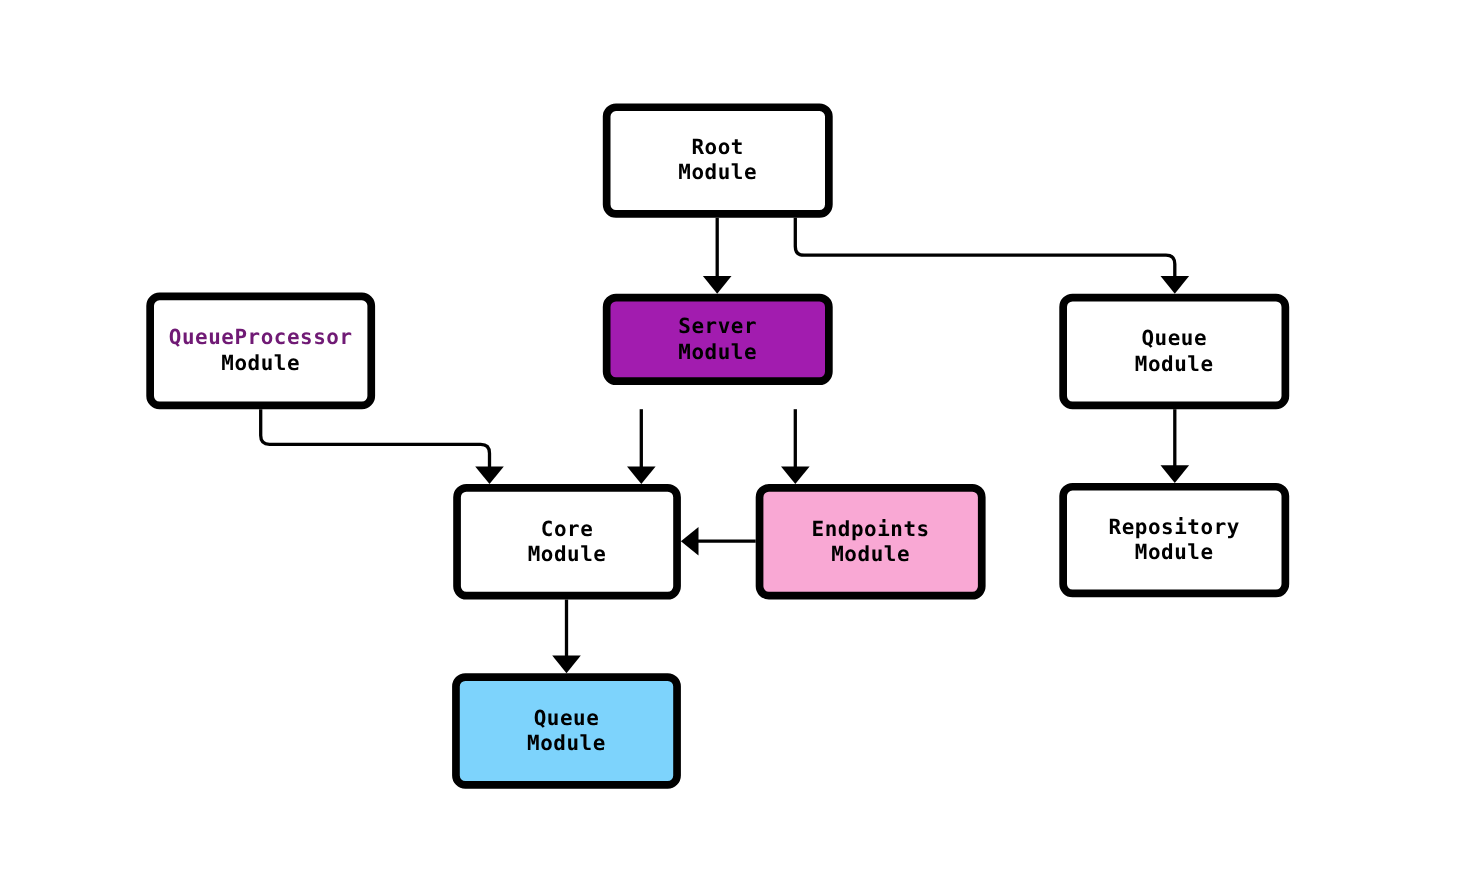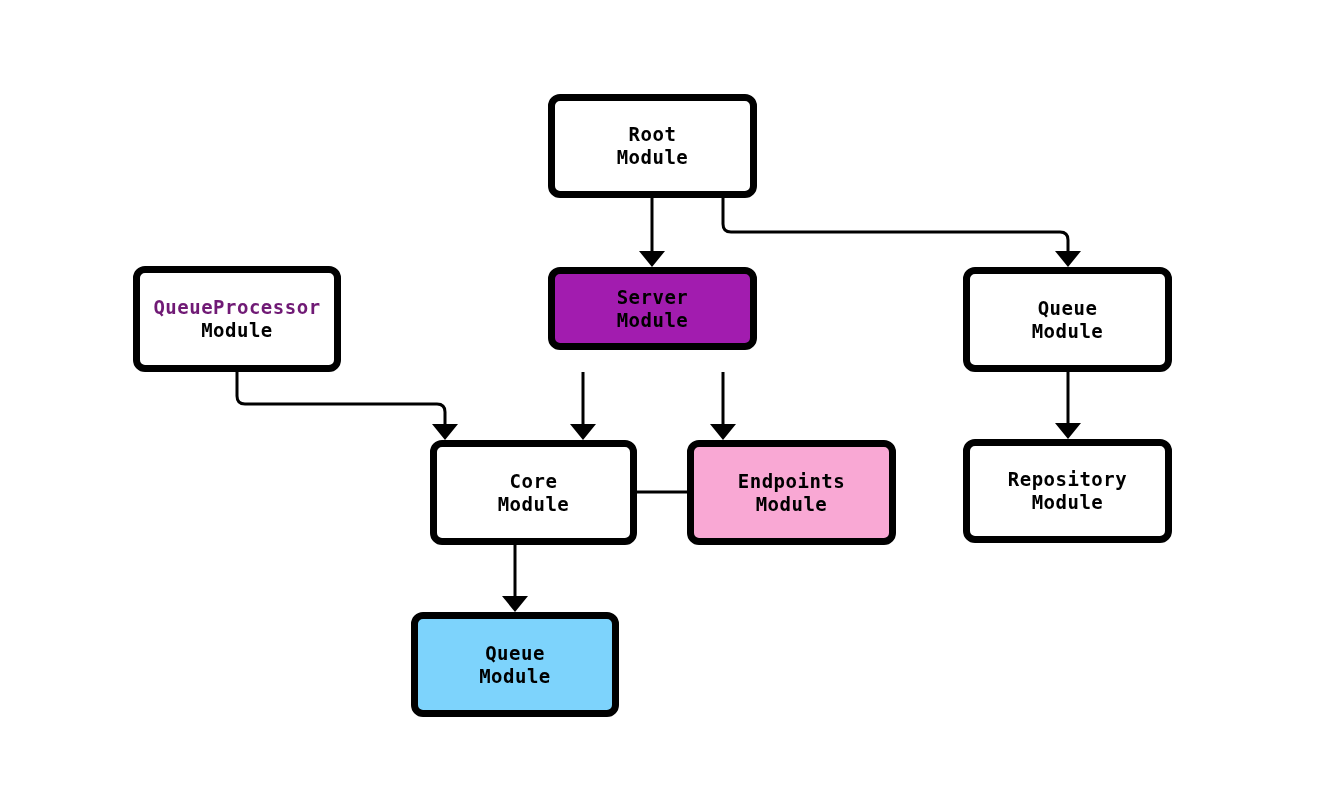--- a/index.html
+++ b/index.html
@@ -84,21 +84,21 @@
         <span class="label-line" style="color: rgb(0, 0, 0);">Module</span>
       </div>
       <div class="node" style="left: 548px; top: 267px; width: 209px; height: 83px; border-color: rgb(0, 0, 0); background: #a21caf;">
         <span class="label-line" style="color: rgb(0, 0, 0);">Server</span>
         <span class="label-line" style="color: rgb(0, 0, 0);">Module</span>
       </div>
       <div class="node" style="left: 963px; top: 267px; width: 209px; height: 105px; border-color: rgb(0, 0, 0); background: rgb(255, 255, 255);">
         <span class="label-line" style="color: rgb(0, 0, 0);">Queue</span>
         <span class="label-line" style="color: rgb(0, 0, 0);">Module</span>
       </div>
-      <div class="node" style="left: 412px; top: 440px; width: 207px; height: 105px; border-color: rgb(0, 0, 0); background: rgb(255, 255, 255); margin-left: 18px;">
+      <div class="node" style="left: 412px; top: 440px; width: 207px; height: 105px; border-color: rgb(0, 0, 0); background: rgb(255, 255, 255);">
         <span class="label-line" style="color: rgb(0, 0, 0);">Core</span>
         <span class="label-line" style="color: rgb(0, 0, 0);">Module</span>
       </div>
       <div class="node" style="left: 687px; top: 440px; width: 209px; height: 105px; border-color: rgb(0, 0, 0); background: #f9a8d4;">
         <span class="label-line" style="color: rgb(0, 0, 0);">Endpoints</span>
         <span class="label-line" style="color: rgb(0, 0, 0);">Module</span>
       </div>
       <div class="node" style="left: 963px; top: 439px; width: 209px; height: 104px; border-color: rgb(0, 0, 0); background: rgb(255, 255, 255);">
         <span class="label-line" style="color: rgb(0, 0, 0);">Repository</span>
         <span class="label-line" style="color: rgb(0, 0, 0);">Module</span>

